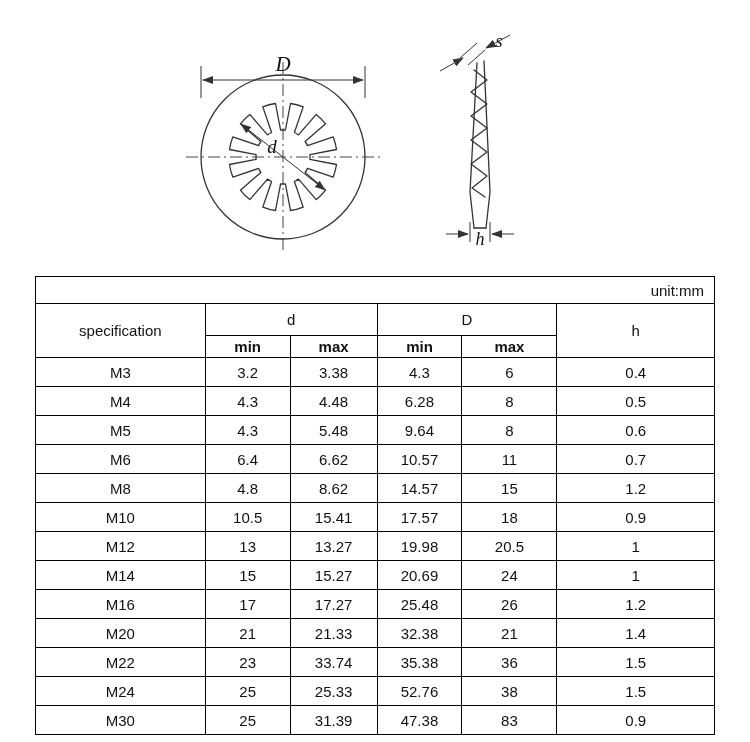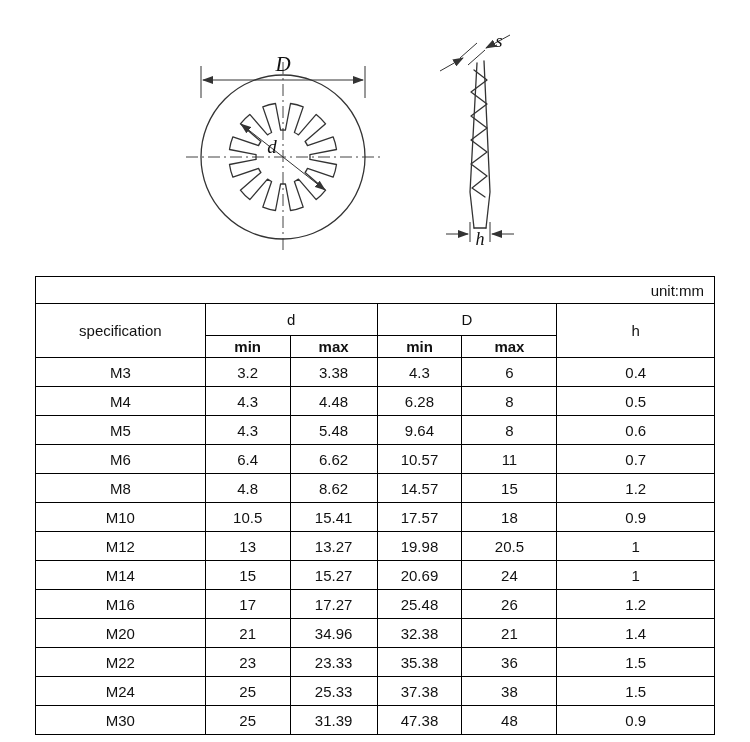--- a/index.html
+++ b/index.html
@@ -190,44 +190,44 @@
           <td>M16</td>
           <td>17</td>
           <td>17.27</td>
           <td>25.48</td>
           <td>26</td>
           <td>1.2</td>
         </tr>
         <tr>
           <td>M20</td>
           <td>21</td>
-          <td>34.96</td>
+          <td>21.33</td>
           <td>32.38</td>
           <td>21</td>
           <td>1.4</td>
         </tr>
         <tr>
           <td>M22</td>
           <td>23</td>
-          <td>23.33</td>
+          <td>33.74</td>
           <td>35.38</td>
           <td>36</td>
           <td>1.5</td>
         </tr>
         <tr>
           <td>M24</td>
           <td>25</td>
           <td>25.33</td>
-          <td>37.38</td>
+          <td>52.76</td>
           <td>38</td>
           <td>1.5</td>
         </tr>
         <tr>
           <td>M30</td>
           <td>25</td>
           <td>31.39</td>
           <td>47.38</td>
-          <td>48</td>
+          <td>83</td>
           <td>0.9</td>
         </tr>
       </tbody>
   </table>
 </div>
 
 </body></html>

